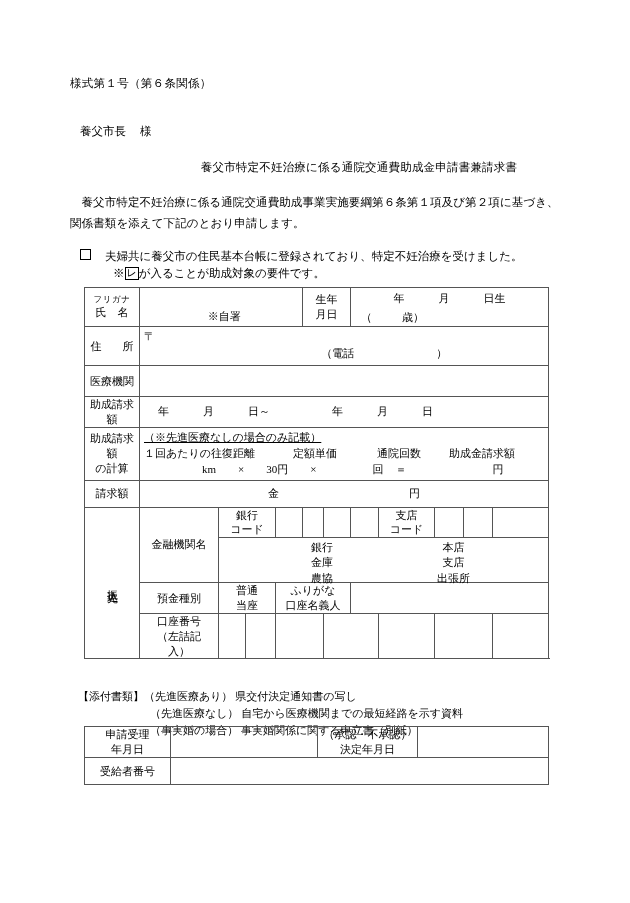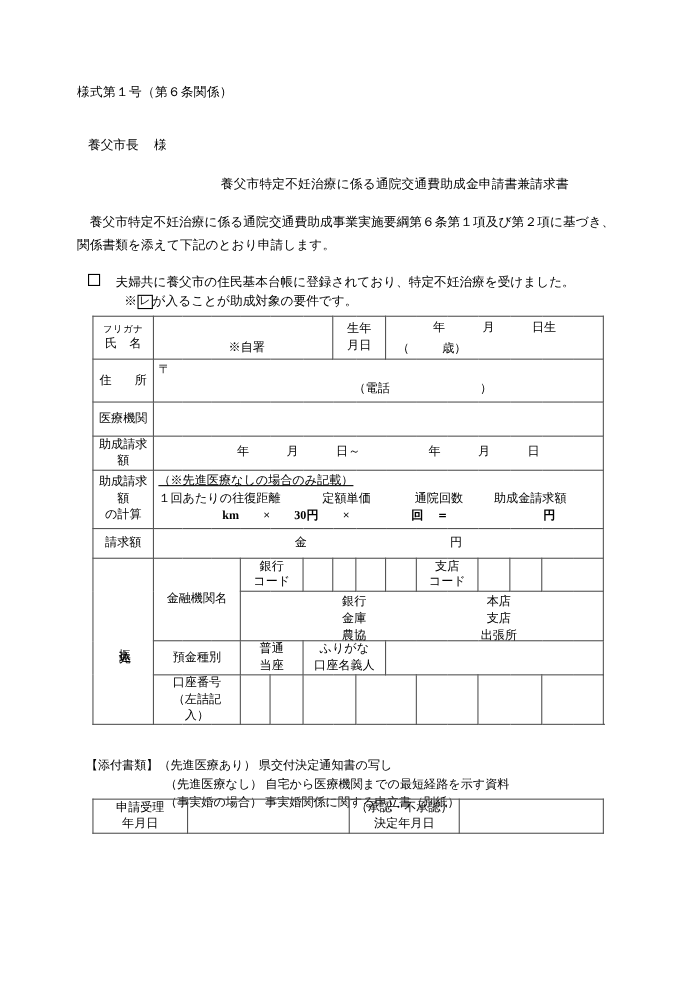--- a/index.html
+++ b/index.html
@@ -179,39 +179,39 @@
     left: 50%;
     bottom: 4px;
     white-space: nowrap;
     transform: translateX(-18%);
   }
   .tel .close { display: inline-block; margin-left: 82px; }
 
   
   .period {
     white-space: nowrap;
-    text-align: center;
+    text-align: left;
     font-size: 11px;
     padding: 3px 0;
   }
   .period i { font-style: normal; display: inline-block; }
   .period .p1 { margin-left: 18px; margin-right: 34px; }
   .period .p2 { margin-right: 34px; }
   .period .p3 { margin-right: 62px; }
   .period .p4 { margin-right: 34px; }
   .period .p5 { margin-right: 34px; }
 
   
   .calc { padding: 2px 4px; font-size: 11px; line-height: 1.45; }
   .calc-hdr { white-space: nowrap; text-decoration: underline; }
   .calc-r1 { white-space: nowrap; }
   .calc-r1 .c1 { display: inline-block; margin-right: 38px; }
   .calc-r1 .c2 { display: inline-block; margin-right: 40px; }
   .calc-r1 .c3 { display: inline-block; margin-right: 28px; }
-  .calc-r2 { white-space: nowrap; padding-left: 58px; font-weight: bold; }
+  .calc-r2 { white-space: nowrap; padding-left: 58px; }
   .calc-r2 .u1 { display: inline-block; margin-right: 22px; }
   .calc-r2 .op1 { display: inline-block; margin-right: 22px; }
   .calc-r2 .u2 { display: inline-block; margin-right: 22px; }
   .calc-r2 .op2 { display: inline-block; margin-right: 56px; }
   .calc-r2 .u3 { display: inline-block; margin-right: 12px; }
   .calc-r2 .op3 { display: inline-block; margin-right: 86px; }
 
   
   .claim { white-space: nowrap; text-align: center; padding: 3px 0; }
   .claim .kin { margin-right: 130px; }
@@ -479,16 +479,20 @@
         <div>申請受理</div>
         <div>年月日</div>
       </td>
       <td></td>
       <td class="adm-lbl">
         <div>（承認・不承認）</div>
         <div>決定年月日</div>
       </td>
       <td></td>
     </tr>
+    <tr>
+      <td class="adm-lbl" style="height:26px;">受給者番号</td>
+      <td colspan="3"></td>
+    </tr>
   </tbody>
     </table>
 
 </div>
 
 </body></html>

